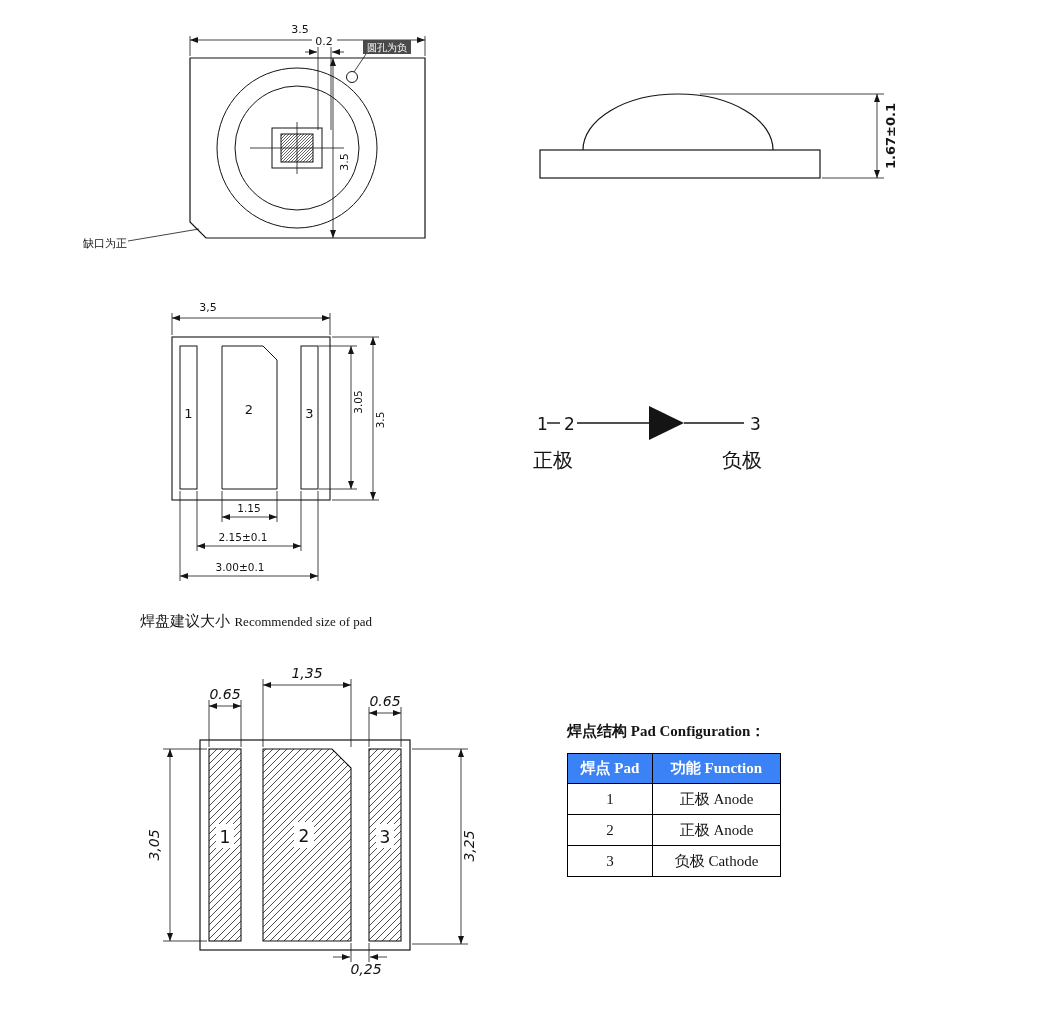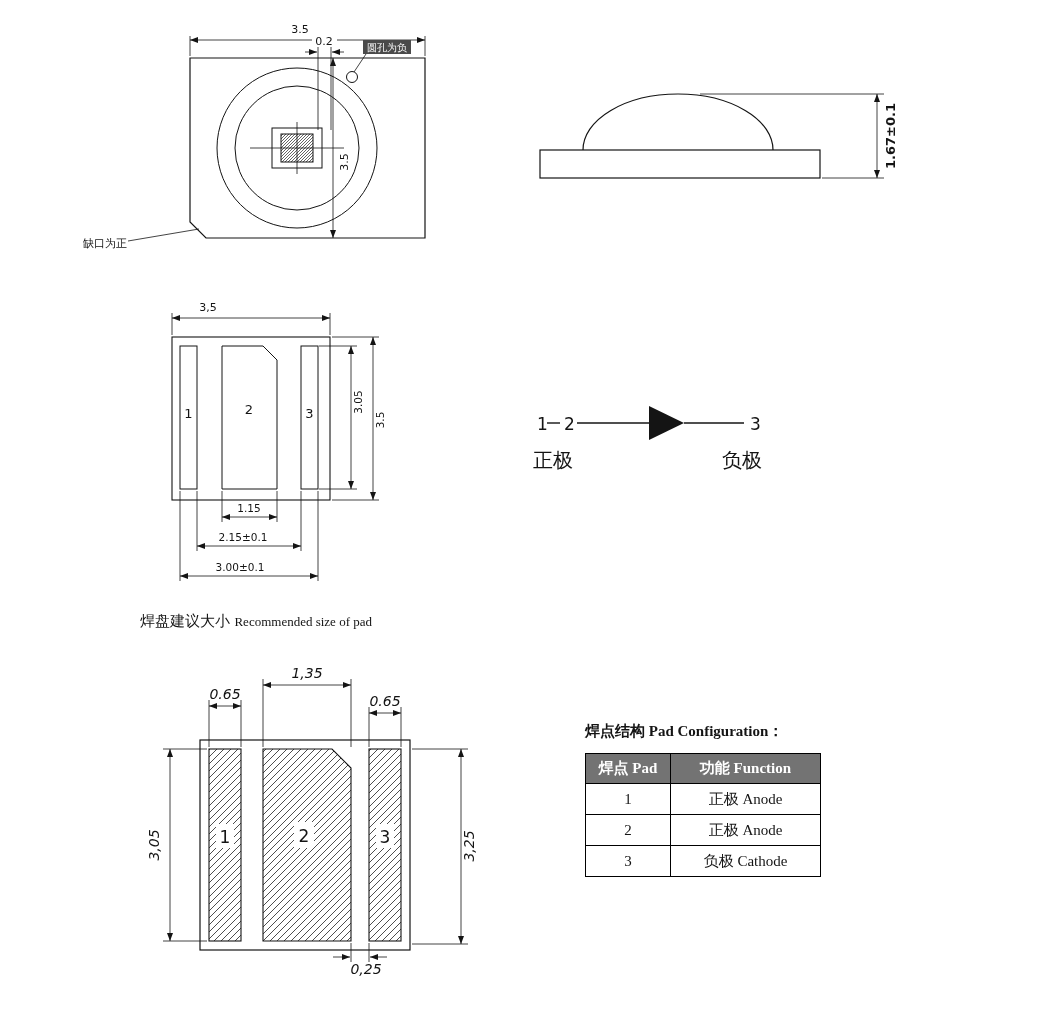--- a/index.html
+++ b/index.html
@@ -20,38 +20,38 @@
   .callout-inv { font-size:10px; fill:#ffffff; font-family:"DejaVu Sans", sans-serif; }
   .cn-big { font-size:20px; font-family:"DejaVu Sans", sans-serif; }
   .pin-num { font-size:17px; }
 
   .note-line {
     position:absolute; left:140px; top:612px; white-space:nowrap;
   }
   .note-cn { font-size:15px; font-family:"Liberation Serif", serif; }
   .note-en { font-size:13px; font-family:"Liberation Serif", serif; }
 
-  .pad-config { position:absolute; left:585px; top:722px; width:260px; }
+  .pad-config { position:absolute; left:567px; top:722px; width:260px; }
   .pad-config-title {
     font-size:15px; font-weight:bold; font-family:"Liberation Serif", serif;
     margin-bottom:12px; white-space:nowrap;
   }
   table.cfg { border-collapse:collapse; }
   table.cfg th, table.cfg td { border:1px solid #000; }
   table.cfg th {
-    background:#737373; color:#ffffff; font-weight:bold;
+    background:#3b82f6; color:#ffffff; font-weight:bold;
     font-size:15px; font-family:"Liberation Serif", serif;
     padding:5px 0; text-align:center;
   }
   table.cfg td {
     font-size:15px; font-family:"Liberation Serif", serif;
     text-align:center; padding:5px 0; height:31px; background:#fff;
   }
   .col-pad { width:85px; }
-  .col-fn { width:150px; }
+  .col-fn { width:128px; }
 </style>
 </head>
 <body>
 
 <svg class="abs" style="left:60px; top:20px;" width="400" height="250" viewBox="60 20 400 250">
   <defs>
     <marker id="arr1" markerWidth="9" markerHeight="7" refX="8" refY="3" orient="auto-start-reverse" markerUnits="userSpaceOnUse">
       <path d="M0,0 L8,3 L0,6 Z" fill="#141414"></path>
     </marker>
     <pattern id="chipHatch" patternUnits="userSpaceOnUse" width="3" height="3">

